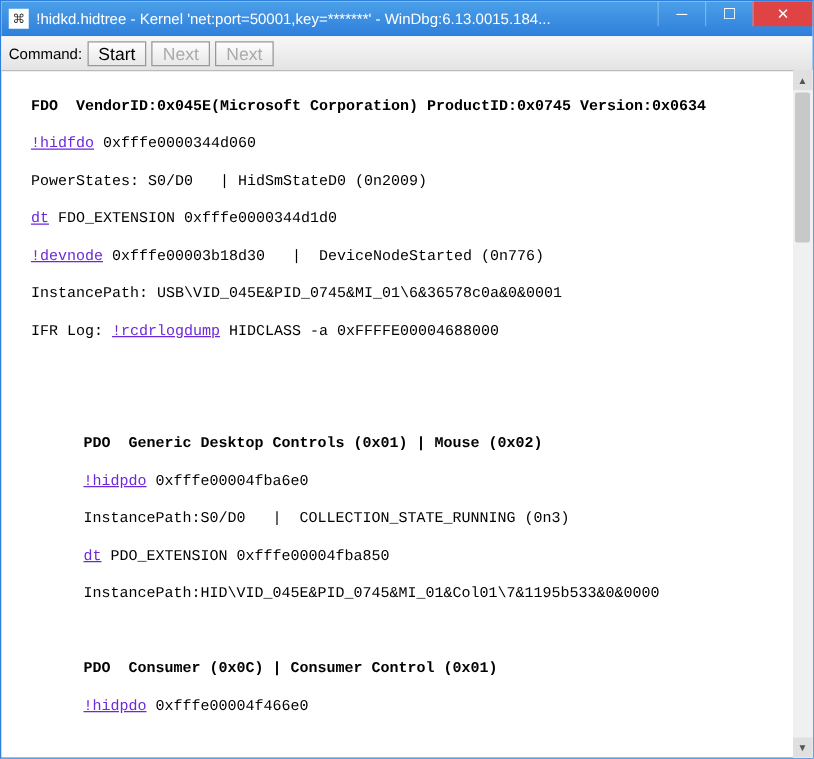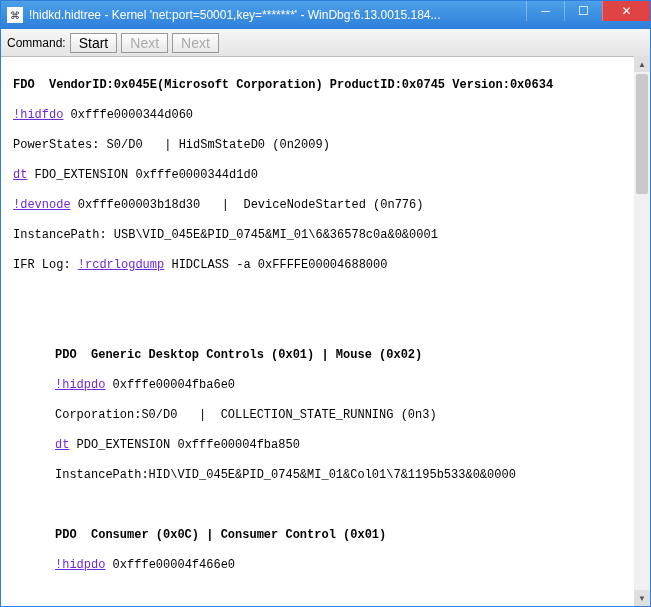--- a/index.html
+++ b/index.html
@@ -80,21 +80,21 @@
     padding: 0 8px;
     border: 1px solid #999;
     background: linear-gradient(#fdfdfd, #e8e8e8);
     font-size: 14px;
     display: flex; align-items: center;
   }
   .tb-btn.disabled { color: #aaa; }
   .content {
     height: calc(100% - 56px);
     overflow: auto;
-    padding: 6px 12px;
+    padding: 6px 24px;
     font-family: Consolas, "Courier New", monospace;
     font-size: 12px;
     line-height: 15px;
     color: #000;
     white-space: pre;
   }
   .link { color: #6d28d9; text-decoration: underline; }
   .bold { font-weight: bold; }
   .scrollbar-v {
     position: absolute; right: 1px; top: 56px; bottom: 1px; width: 16px;
@@ -130,21 +130,21 @@
 <div><span class="link">!hidfdo</span><span> 0xfffe0000344d060</span></div>
 <div>PowerStates: S0/D0   | HidSmStateD0 (0n2009)</div>
 <div><span class="link">dt</span><span> FDO_EXTENSION 0xfffe0000344d1d0</span></div>
 <div><span class="link">!devnode</span><span> 0xfffe00003b18d30   |  DeviceNodeStarted (0n776)</span></div>
 <div>InstancePath: USB\VID_045E&amp;PID_0745&amp;MI_01\6&amp;36578c0a&amp;0&amp;0001</div>
 <div><span>IFR Log: </span><span class="link">!rcdrlogdump</span><span> HIDCLASS -a 0xFFFFE00004688000</span></div>
 <div>&nbsp;</div>
 <div>&nbsp;</div>
 <div class="indent"><span class="bold">PDO  Generic Desktop Controls (0x01) | Mouse (0x02)</span></div>
 <div class="indent"><span class="link">!hidpdo</span><span> 0xfffe00004fba6e0</span></div>
-<div class="indent">Corporation:S0/D0   |  COLLECTION_STATE_RUNNING (0n3)</div>
+<div class="indent">InstancePath:S0/D0   |  COLLECTION_STATE_RUNNING (0n3)</div>
 <div class="indent"><span class="link">dt</span><span> PDO_EXTENSION 0xfffe00004fba850</span></div>
 <div class="indent">InstancePath:HID\VID_045E&amp;PID_0745&amp;MI_01&amp;Col01\7&amp;1195b533&amp;0&amp;0000</div>
 <div>&nbsp;</div>
 <div class="indent"><span class="bold">PDO  Consumer (0x0C) | Consumer Control (0x01)</span></div>
 <div class="indent"><span class="link">!hidpdo</span><span> 0xfffe00004f466e0</span></div>
 
 
 
 
 

